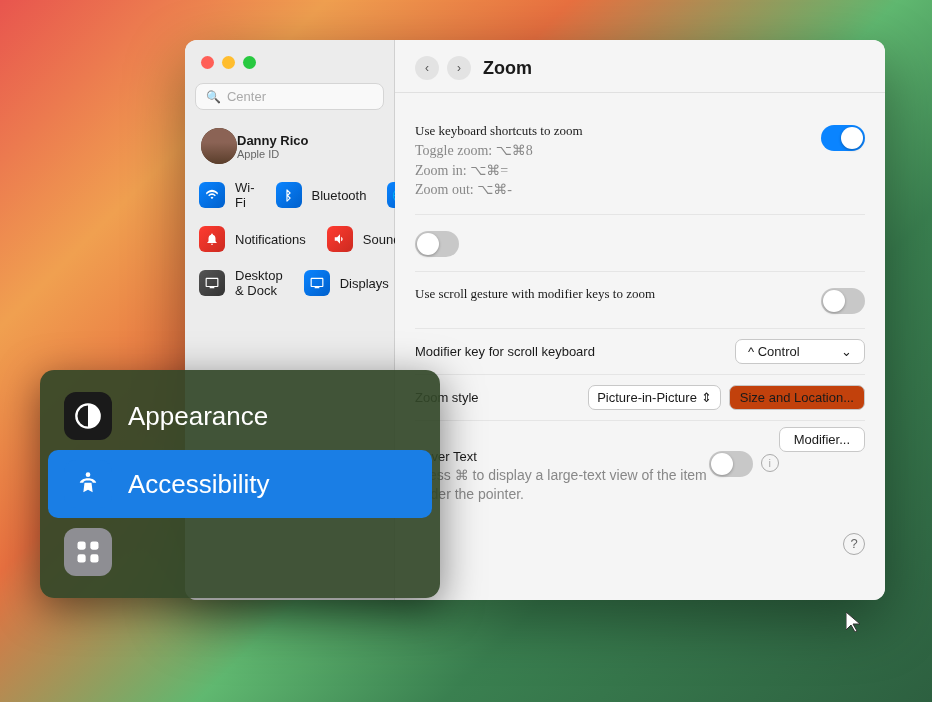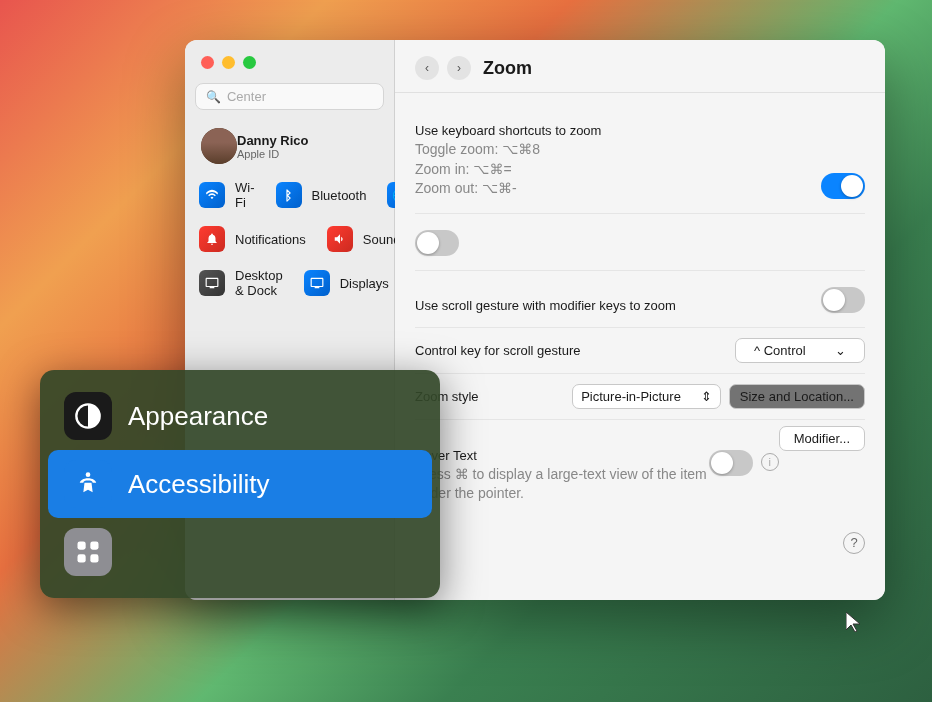--- a/index.html
+++ b/index.html
@@ -194,25 +194,26 @@
     }
 
     .content-scroll {
       flex: 1;
       overflow-y: auto;
       padding: 16px 20px;
     }
 
     .setting-row {
       display: flex;
-      align-items: flex-end;
+      align-items: flex-start;
       justify-content: space-between;
       padding: 14px 0;
       border-bottom: 1px solid #e5e5e5;
       gap: 16px;
+      font-family: Liberation Serif, serif;
     }
 
     .setting-row:last-child { border-bottom: none; }
 
     .setting-label { flex: 1; }
     .setting-title { font-size: 13px; color: #1a1a1a; font-weight: 400; }
     .setting-desc { font-size: 14px; color: #888; margin-top: 2px; line-height: 1.4; }
 
     .toggle {
       width: 44px;
@@ -248,21 +249,21 @@
       align-items: center;
       justify-content: space-between;
       padding: 10px 0;
       border-bottom: 1px solid #e5e5e5;
     }
 
     .dropdown-btn {
       background: white;
       border: 1px solid #c8c8c8;
       border-radius: 7px;
-      padding: 4px 18px;
+      padding: 4px 12px;
       font-size: 13px;
       cursor: pointer;
       display: flex;
       align-items: center;
       gap: 6px;
       color: #1a1a1a;
       min-width: 130px;
       justify-content: space-between;
     }
 
@@ -282,26 +283,26 @@
 
     .zoom-style-dropdown {
       background: white;
       border: 1px solid #c8c8c8;
       border-radius: 7px;
       padding: 4px 8px;
       font-size: 13px;
       cursor: pointer;
       display: flex;
       align-items: center;
-      gap: 20px;
+      gap: 4px;
       color: #1a1a1a;
     }
 
     .size-location-btn {
-      background: #737373;
+      background: #c2410c;
       border: 1px solid #c8c8c8;
       border-radius: 7px;
       padding: 4px 10px;
       font-size: 13px;
       cursor: pointer;
       color: #1a1a1a;
     }
 
     .advanced-btn {
       background: white;
@@ -541,21 +542,21 @@
       </div>
 
       <div class="setting-row">
         <div class="setting-label">
           <div class="setting-title">Use scroll gesture with modifier keys to zoom</div>
         </div>
         <button class="toggle toggle-off"></button>
       </div>
 
       <div class="setting-row-inline">
-        <span class="setting-title">Control key for scroll gesture</span>
+        <span class="setting-title">Modifier key for scroll keyboard</span>
         <button class="dropdown-btn">
           <span>^ Control</span>
           <span>⌄</span>
         </button>
       </div>
 
       <div class="zoom-style-row">
         <span class="setting-title">Zoom style</span>
         <div class="zoom-style-controls">
           <button class="zoom-style-dropdown">

